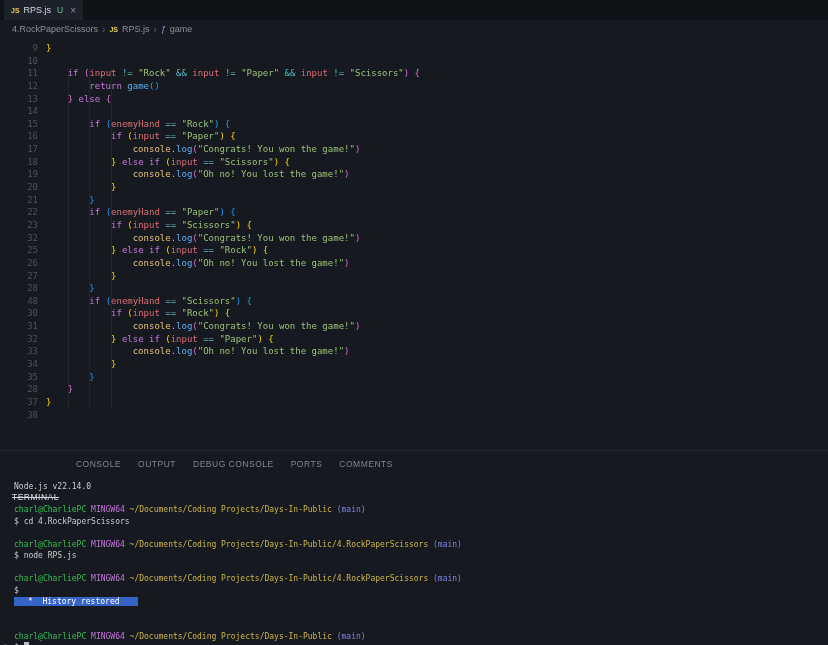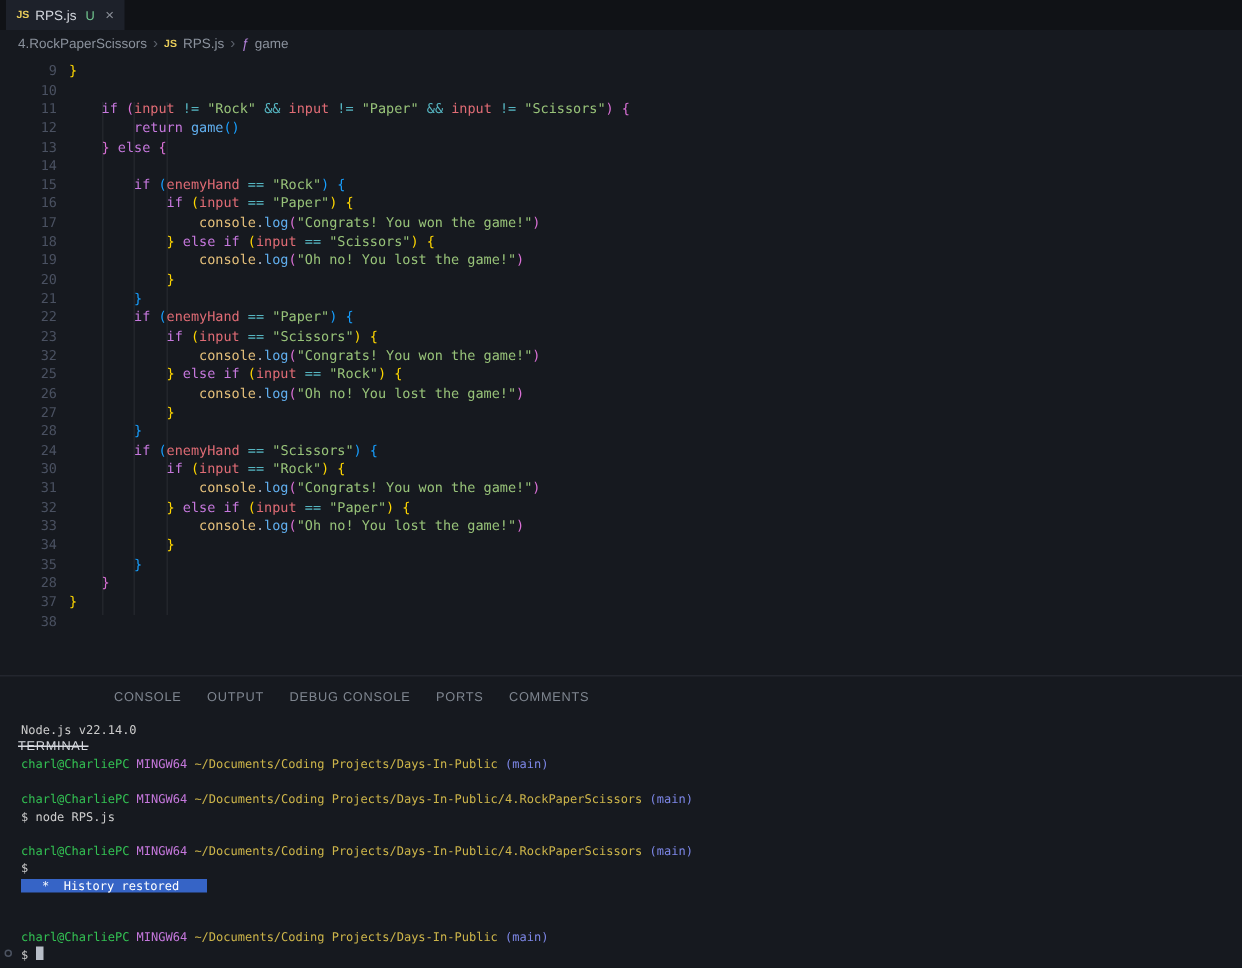--- a/index.html
+++ b/index.html
@@ -156,21 +156,21 @@
         </div>
         <div class="cline">
           <span class="ln">27</span>
           <span class="ctext"><span class="tk-pl">            </span><span class="tk-b1">}</span></span>
         </div>
         <div class="cline">
           <span class="ln">28</span>
           <span class="ctext"><span class="tk-pl">        </span><span class="tk-b3">}</span></span>
         </div>
         <div class="cline">
-          <span class="ln">24</span>
+          <span class="ln">48</span>
           <span class="ctext"><span class="tk-pl">        </span><span class="tk-kw">if </span><span class="tk-b3">(</span><span class="tk-vr">enemyHand </span><span class="tk-op">== </span><span class="tk-st">"Scissors"</span><span class="tk-b3">) {</span></span>
         </div>
         <div class="cline">
           <span class="ln">30</span>
           <span class="ctext"><span class="tk-pl">            </span><span class="tk-kw">if </span><span class="tk-b1">(</span><span class="tk-vr">input </span><span class="tk-op">== </span><span class="tk-st">"Rock"</span><span class="tk-b1">) {</span></span>
         </div>
         <div class="cline">
           <span class="ln">31</span>
           <span class="ctext"><span class="tk-pl">                </span><span class="tk-ob">console</span><span class="tk-pl">.</span><span class="tk-fn">log</span><span class="tk-b2">(</span><span class="tk-st">"Congrats! You won the game!"</span><span class="tk-b2">)</span></span>
         </div>
@@ -211,20 +211,21 @@
         <span class="ptab">CONSOLE</span>
         <span class="ptab">OUTPUT</span>
         <span class="ptab">DEBUG CONSOLE</span>
         <span class="ptab">PORTS</span>
         <span class="ptab">COMMENTS</span>
       </div>
     <div class="terminal" id="terminal">
         <div class="tline"><span class="tk-tw">Node.js v22.14.0</span></div>
         <div class="tline">&nbsp;</div>
         <div class="tline"><span class="tk-tg">charl@CharliePC </span><span class="tk-tm">MINGW64 </span><span class="tk-ty">~/Documents/Coding Projects/Days-In-Public </span><span class="tk-tb">(main)</span></div>
+        <div class="tline"><span class="tk-tw">$ cd 4.RockPaperScissors</span></div>
         <div class="tline">&nbsp;</div>
         <div class="tline"><span class="tk-tg">charl@CharliePC </span><span class="tk-tm">MINGW64 </span><span class="tk-ty">~/Documents/Coding Projects/Days-In-Public/4.RockPaperScissors </span><span class="tk-tb">(main)</span></div>
         <div class="tline"><span class="tk-tw">$ node RPS.js</span></div>
         <div class="tline">&nbsp;</div>
         <div class="tline"><span class="tk-tg">charl@CharliePC </span><span class="tk-tm">MINGW64 </span><span class="tk-ty">~/Documents/Coding Projects/Days-In-Public/4.RockPaperScissors </span><span class="tk-tb">(main)</span></div>
         <div class="tline"><span class="tk-tw">$</span></div>
         <div class="tline"><span class="chip">*  History restored </span></div>
         <div class="tline">&nbsp;</div>
         <div class="tline">&nbsp;</div>
         <div class="tline"><span class="tk-tg">charl@CharliePC </span><span class="tk-tm">MINGW64 </span><span class="tk-ty">~/Documents/Coding Projects/Days-In-Public </span><span class="tk-tb">(main)</span></div>

